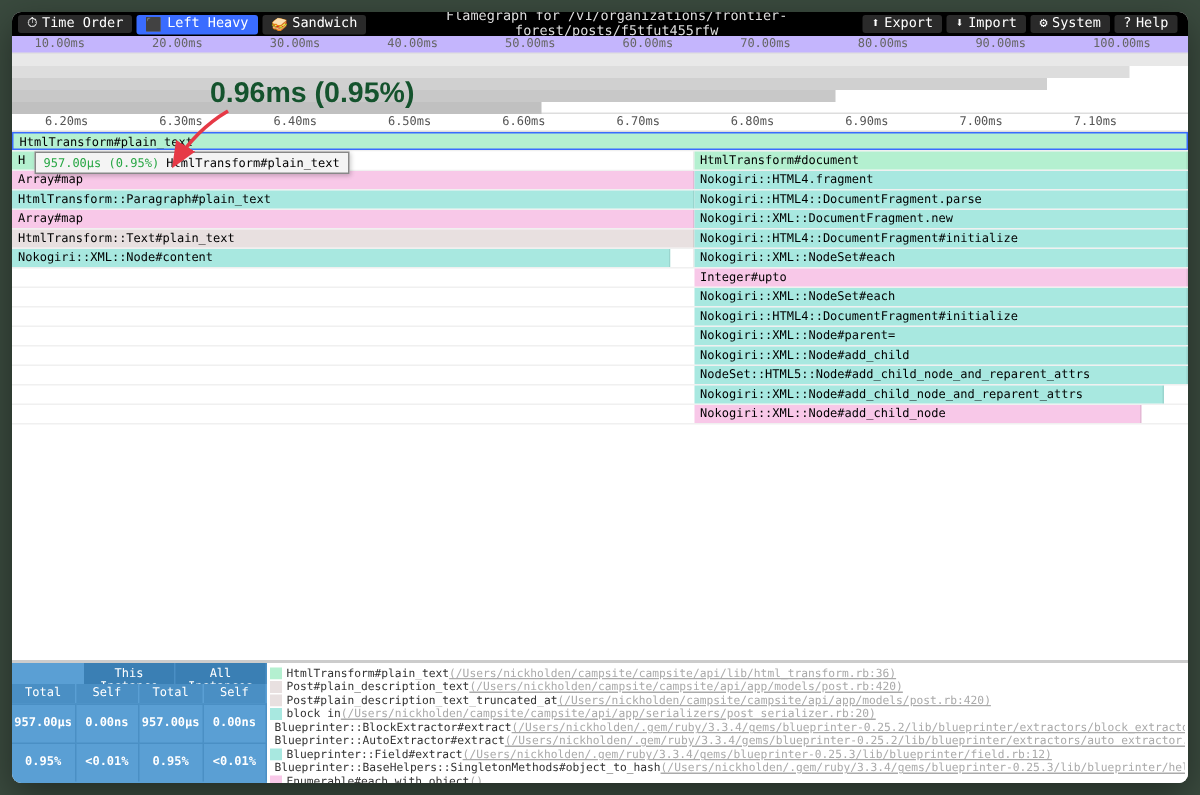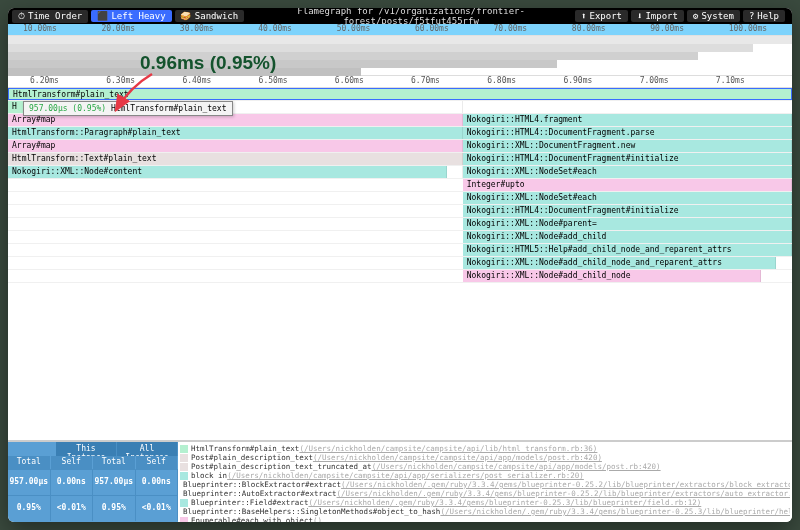--- a/index.html
+++ b/index.html
@@ -43,21 +43,21 @@
       gap: 3px;
     }
     .toolbar-btn.active { background: #3a6cff; }
     .toolbar-title {
       flex: 1;
       text-align: center;
       color: #ddd;
       font-size: 9px;
     }
     .timeline-header {
-      background: #7dd3fc;
+      background: #c4b5fd;
       border-bottom: 1px solid #e0e0e0;
       height: 12px;
       display: flex;
       font-size: 8px;
       color: #666;
       padding-left: 15px;
       gap: 15px;
     }
     .timeline-tick {
       flex: 1;
@@ -222,20 +222,21 @@
     <div class="ruler-tick">7.10ms</div>
   </div>
 
   <div class="flame-area">
     <div class="flame-row">
         <div class="flame-cell c-green c-blue-border" style="width:100%">HtmlTransform#plain_text</div>
       </div>
     <div class="flame-row">
       <div class="flame-cell c-green" style="width:2%">H</div>
       <div class="flame-cell c-white" style="width:56%"></div>
+      <div class="flame-cell c-green" style="width:42%">HtmlTransform#document</div>
     </div>
     <div class="flame-row">
       <div class="flame-cell c-pink" style="width:58%">Array#map</div>
       <div class="flame-cell c-teal" style="width:42%">Nokogiri::HTML4.fragment</div>
     </div>
     <div class="flame-row">
       <div class="flame-cell c-teal" style="width:58%">HtmlTransform::Paragraph#plain_text</div>
       <div class="flame-cell c-teal" style="width:42%">Nokogiri::HTML4::DocumentFragment.parse</div>
     </div>
     <div class="flame-row">
@@ -266,21 +267,21 @@
     <div class="flame-row">
         <div style="width:58%"></div>
         <div class="flame-cell c-teal" style="width:42%">Nokogiri::XML::Node#parent=</div>
       </div>
     <div class="flame-row">
         <div style="width:58%"></div>
         <div class="flame-cell c-teal" style="width:42%">Nokogiri::XML::Node#add_child</div>
       </div>
     <div class="flame-row">
         <div style="width:58%"></div>
-        <div class="flame-cell c-teal" style="width:42%">Nokogiri::HTML5::Help#add_child_node_and_reparent_attrs</div>
+        <div class="flame-cell c-teal" style="width:42%">NodeSet::HTML5::Node#add_child_node_and_reparent_attrs</div>
       </div>
     <div class="flame-row">
         <div style="width:58%"></div>
         <div class="flame-cell c-teal" style="width:40%">Nokogiri::XML::Node#add_child_node_and_reparent_attrs</div>
       </div>
     <div class="flame-row">
         <div style="width:58%"></div>
         <div class="flame-cell c-pink" style="width:38%">Nokogiri::XML::Node#add_child_node</div>
       </div>
 

